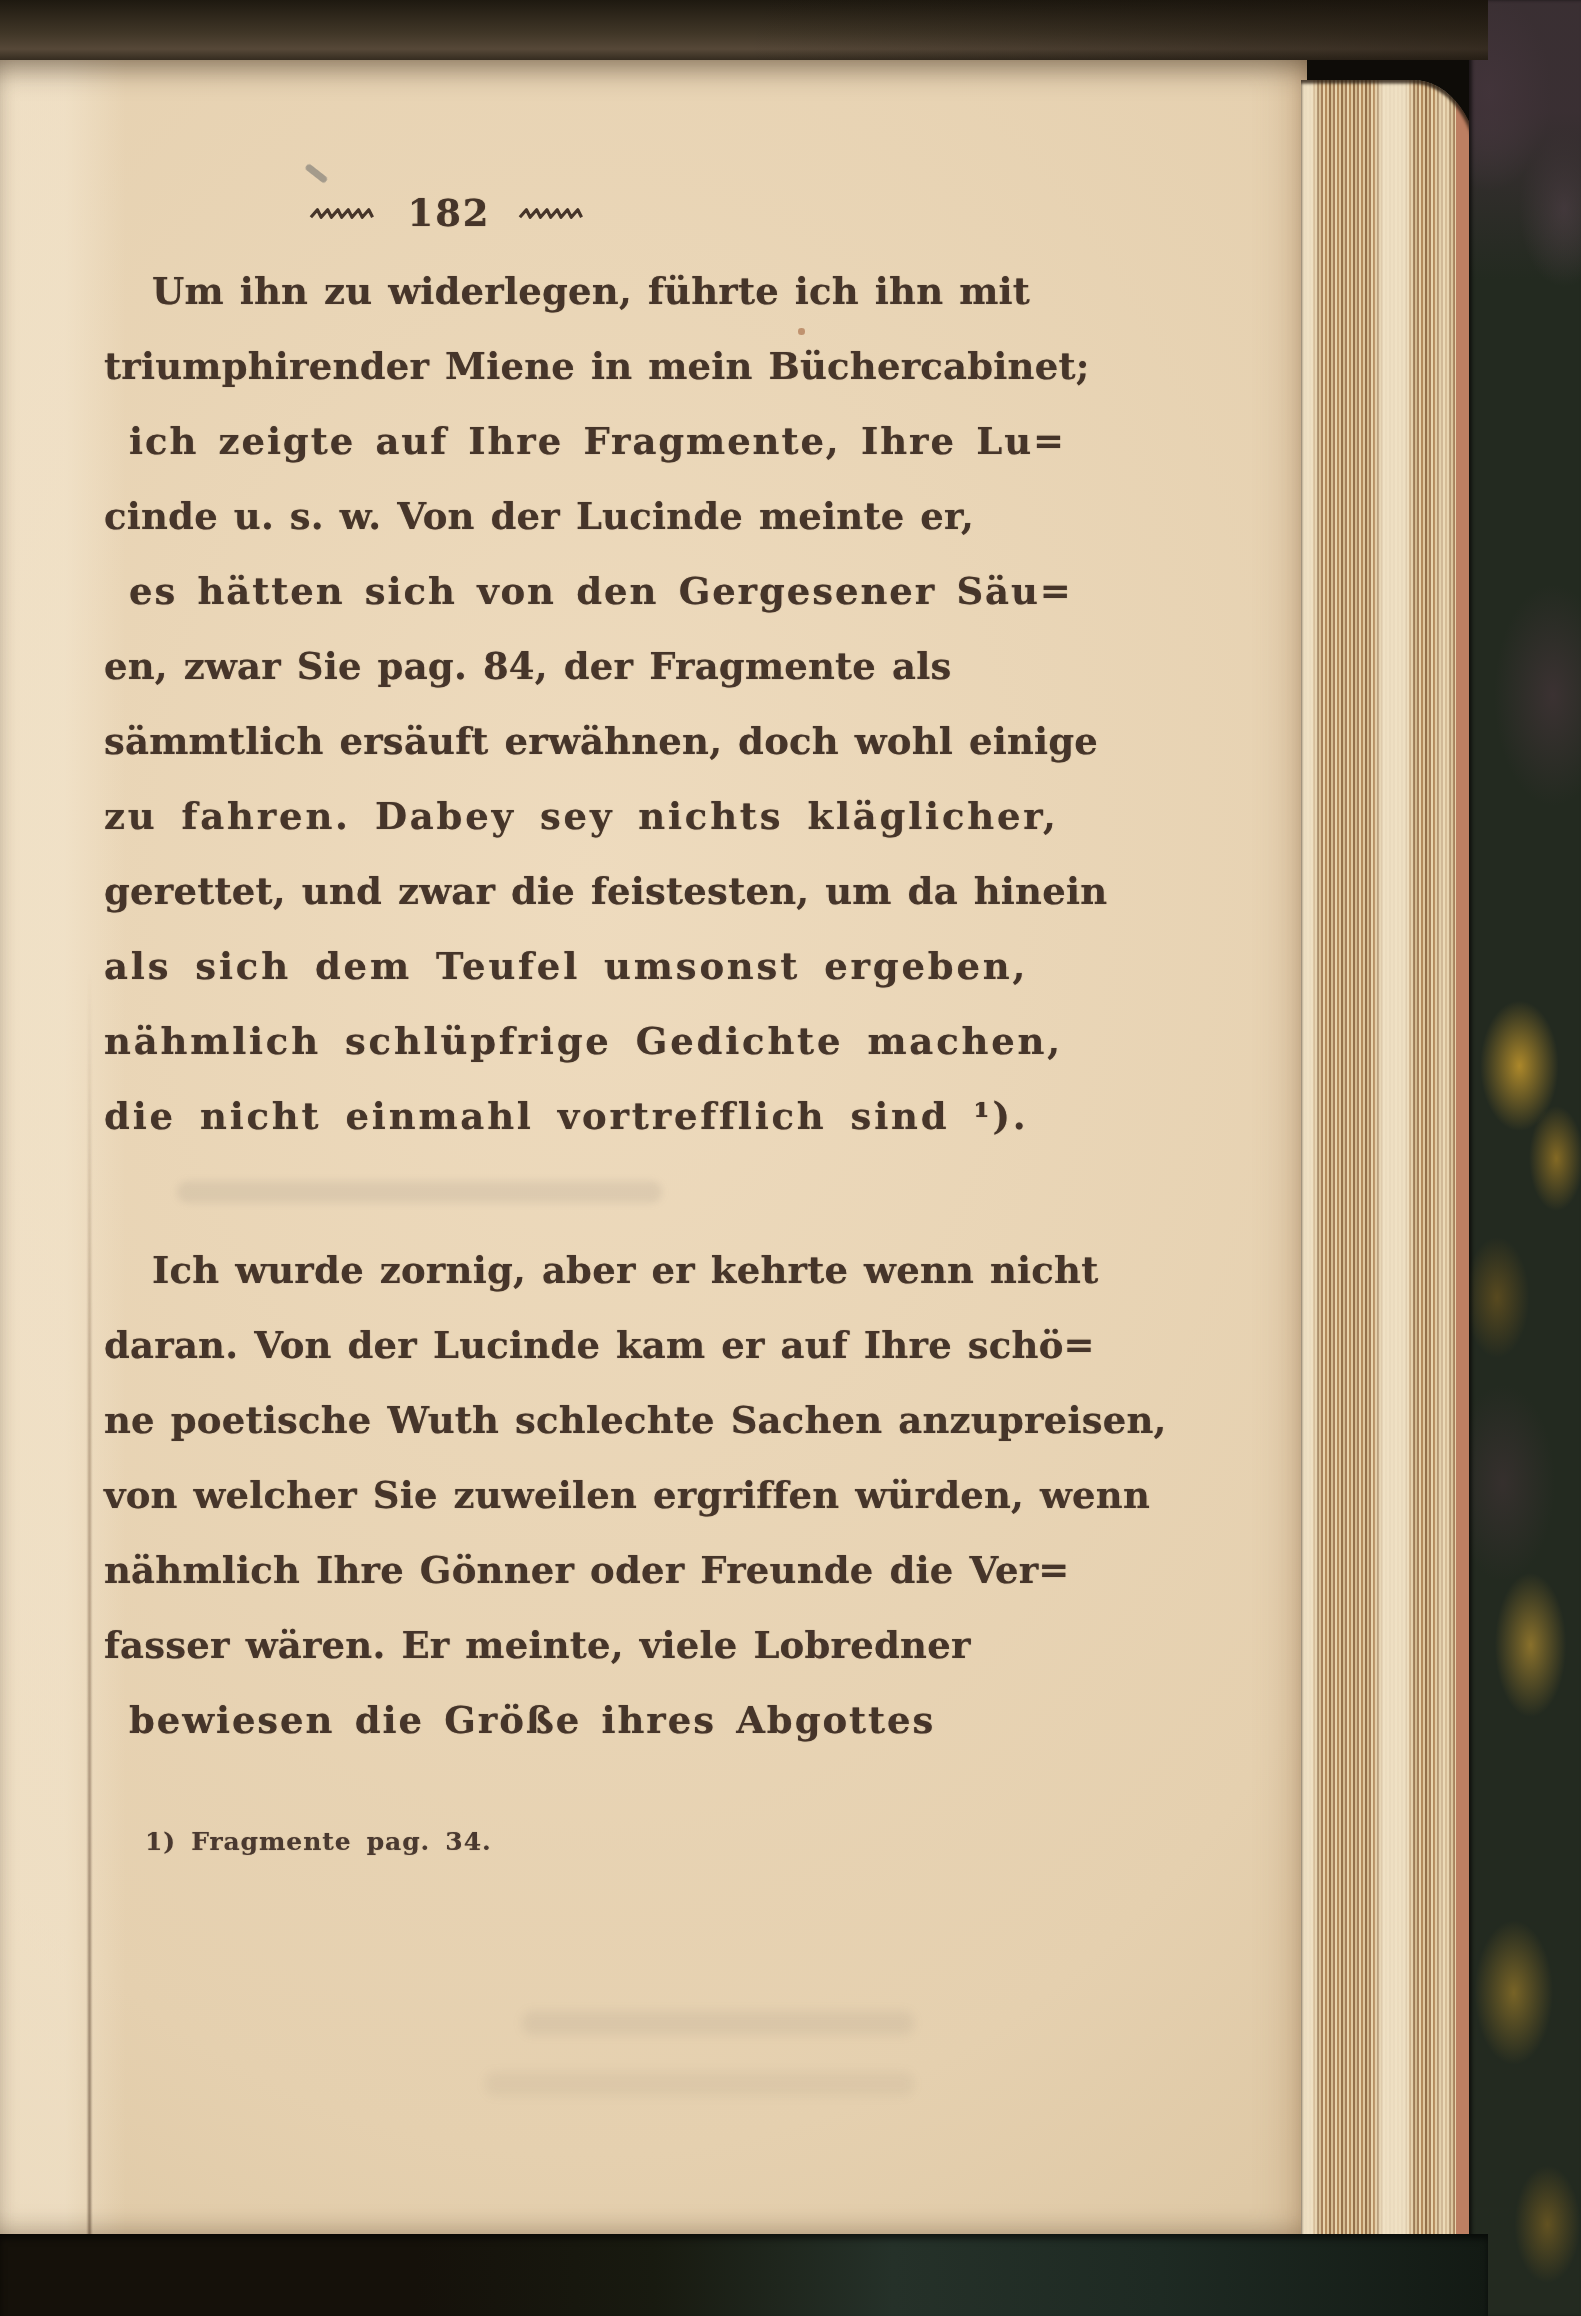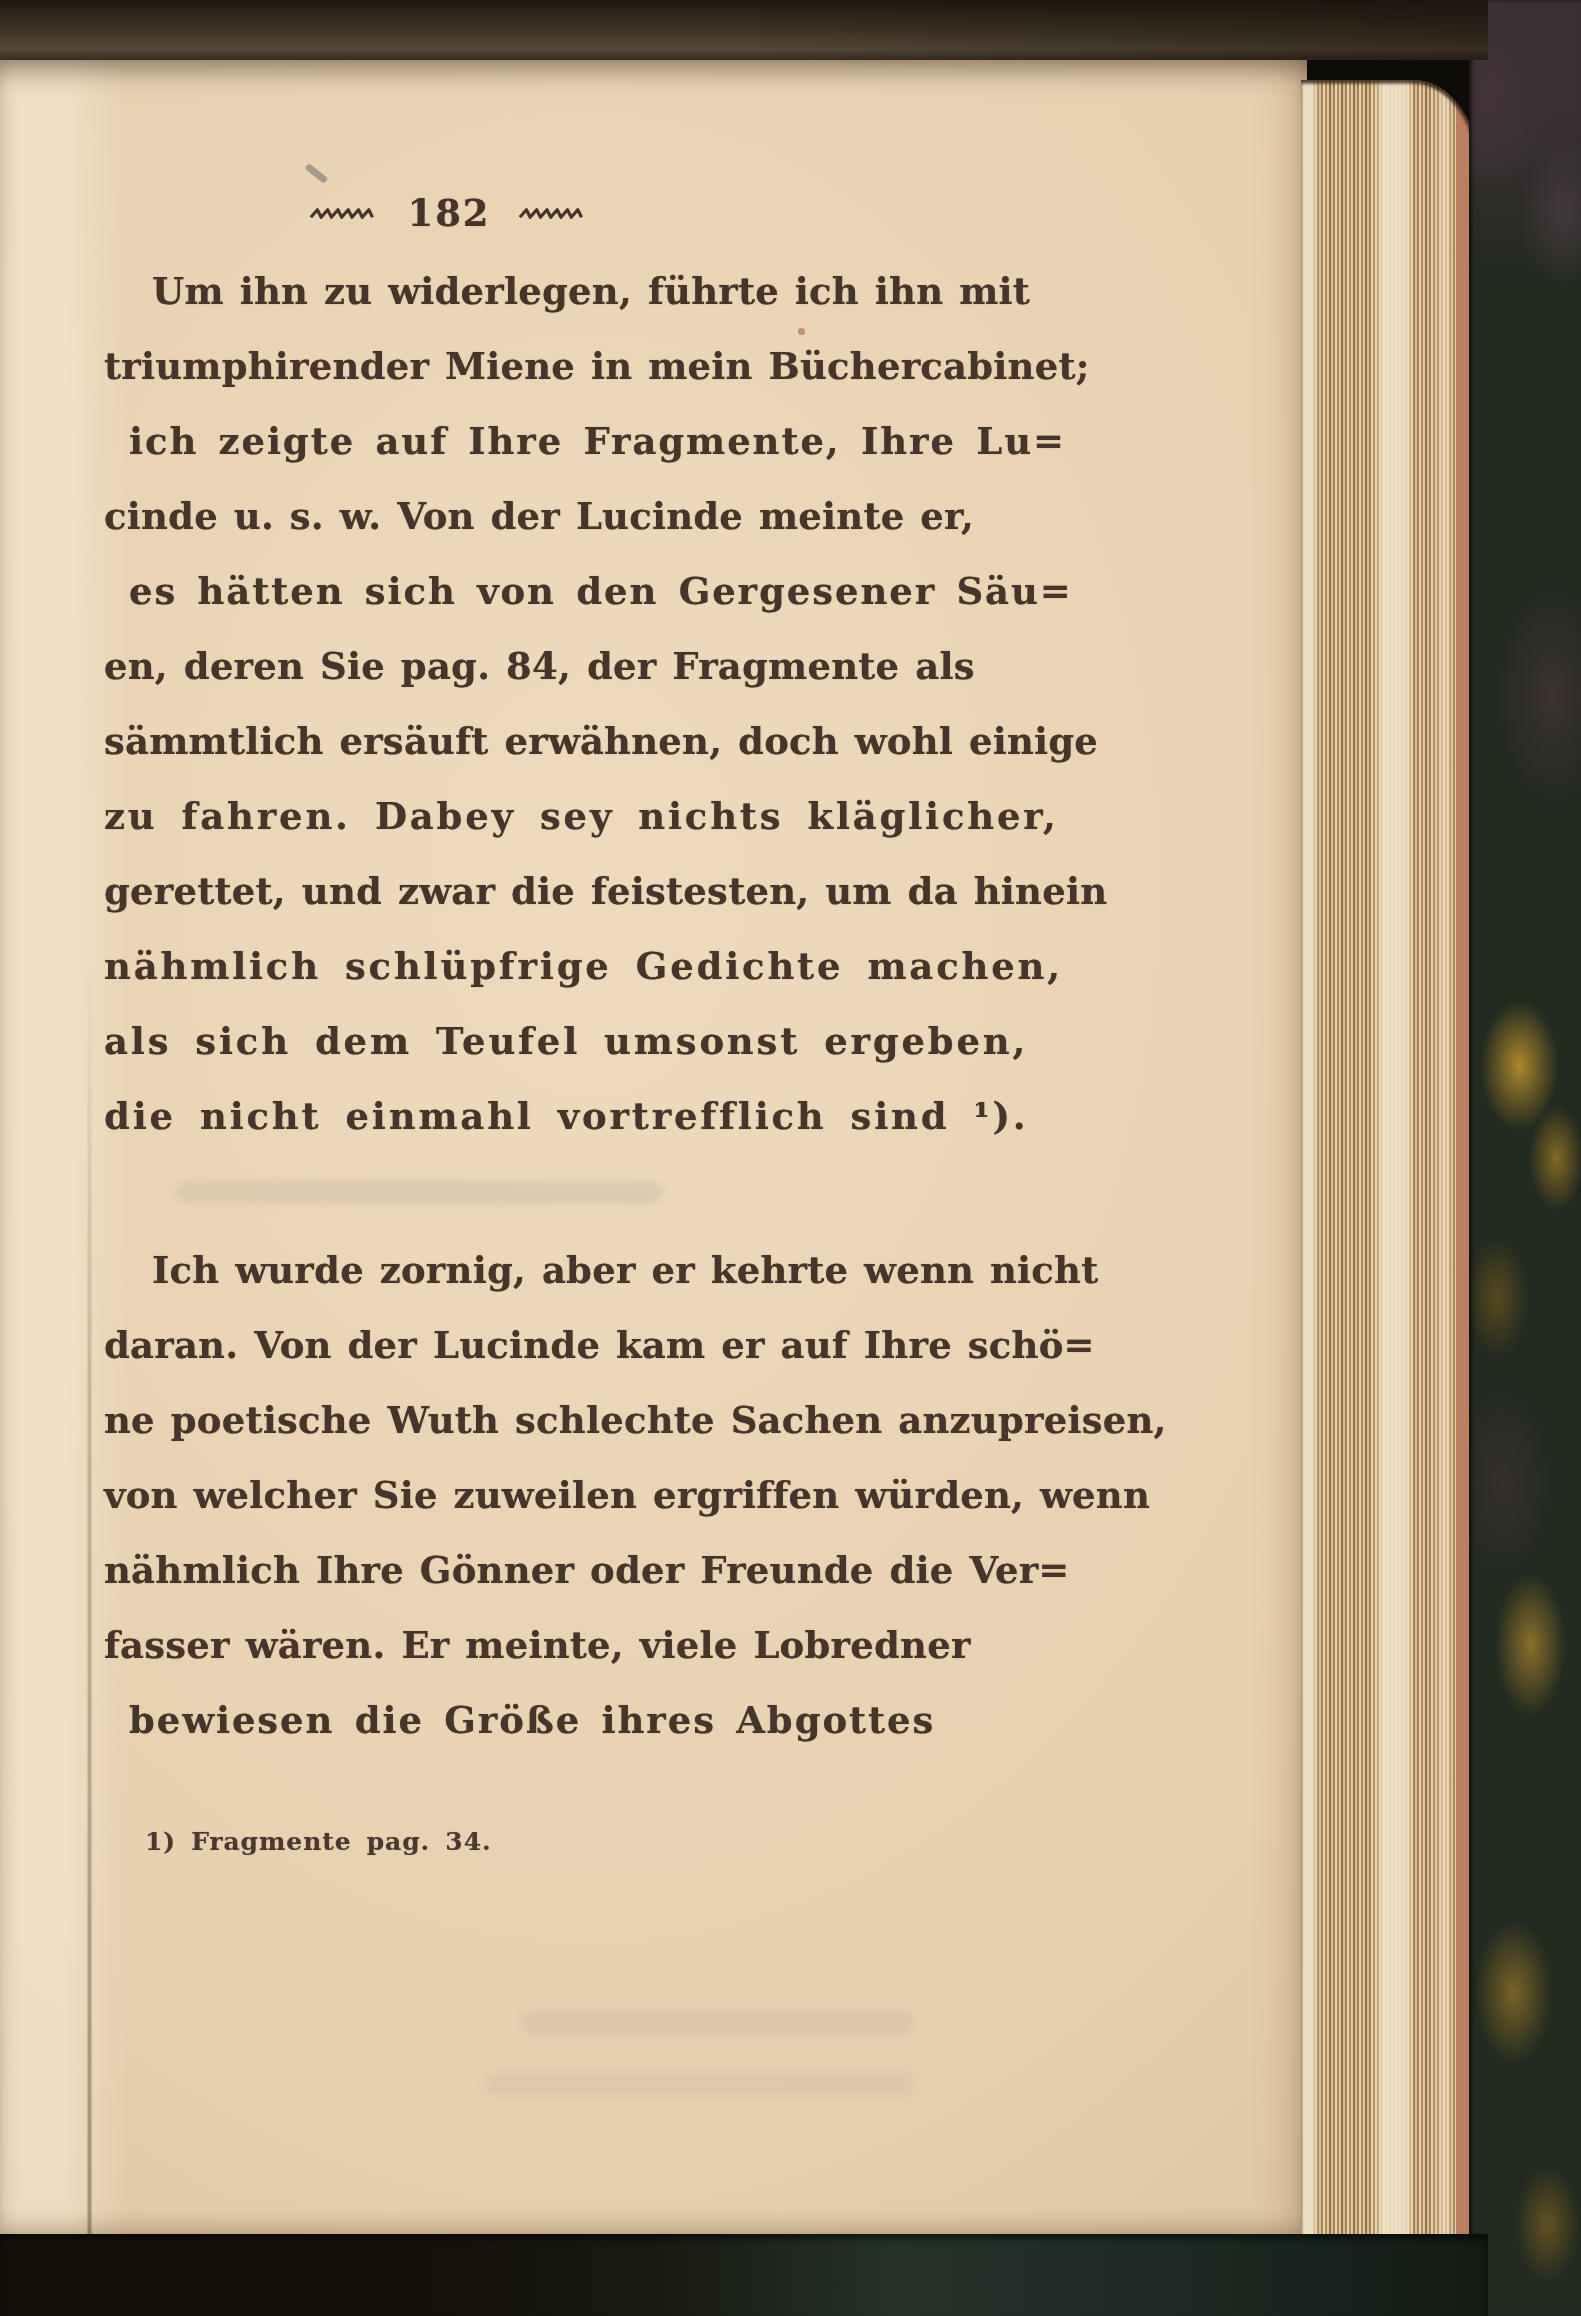--- a/index.html
+++ b/index.html
@@ -129,26 +129,26 @@
         <path d="M2 12 L9 4 L13 12 L20 4 L24 12 L31 4 L35 12 L42 4 L46 12 L53 4 L57 12 L64 4 L68 12" fill="none" stroke="currentColor" stroke-width="3.4" stroke-linejoin="round"></path>
       </svg>
     </div>
 
     <div class="para para1">
       <div class="line indent">Um ihn zu widerlegen, führte ich ihn mit</div>
       <div class="line">triumphirender Miene in mein Büchercabinet;</div>
       <div class="line semi">ich zeigte auf Ihre Fragmente, Ihre Lu=</div>
       <div class="line">cinde u. s. w. Von der Lucinde meinte er,</div>
       <div class="line semi">es hätten sich von den Gergesener Säu=</div>
-      <div class="line">en, deren Sie pag. 84, der Fragmente als</div>
+      <div class="line">en, zwar Sie pag. 84, der Fragmente als</div>
       <div class="line">sämmtlich ersäuft erwähnen, doch wohl einige</div>
       <div class="line spread">zu fahren. Dabey sey nichts kläglicher,</div>
       <div class="line">gerettet, und zwar die feistesten, um da hinein</div>
+      <div class="line spread">als sich dem Teufel umsonst ergeben,</div>
       <div class="line spread">nähmlich schlüpfrige Gedichte machen,</div>
-      <div class="line spread">als sich dem Teufel umsonst ergeben,</div>
       <div class="line spread">die nicht einmahl vortrefflich sind ¹).</div>
     </div>
 
     <div class="para para2">
       <div class="line indent">Ich wurde zornig, aber er kehrte wenn nicht</div>
       <div class="line">daran. Von der Lucinde kam er auf Ihre schö=</div>
       <div class="line">ne poetische Wuth schlechte Sachen anzupreisen,</div>
       <div class="line">von welcher Sie zuweilen ergriffen würden, wenn</div>
       <div class="line">nähmlich Ihre Gönner oder Freunde die Ver=</div>
       <div class="line">fasser wären. Er meinte, viele Lobredner</div>

